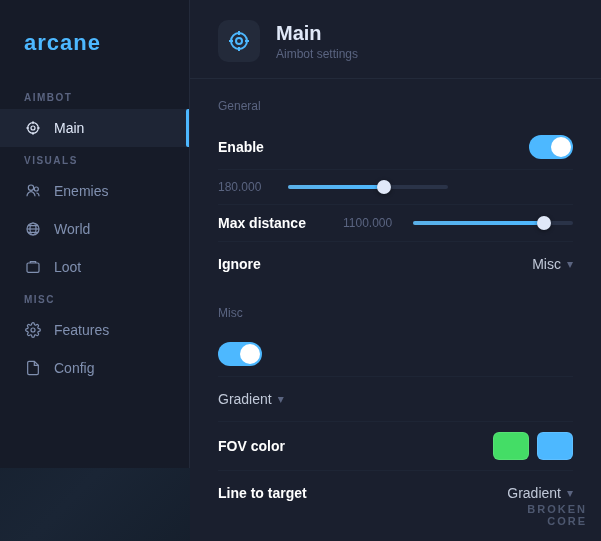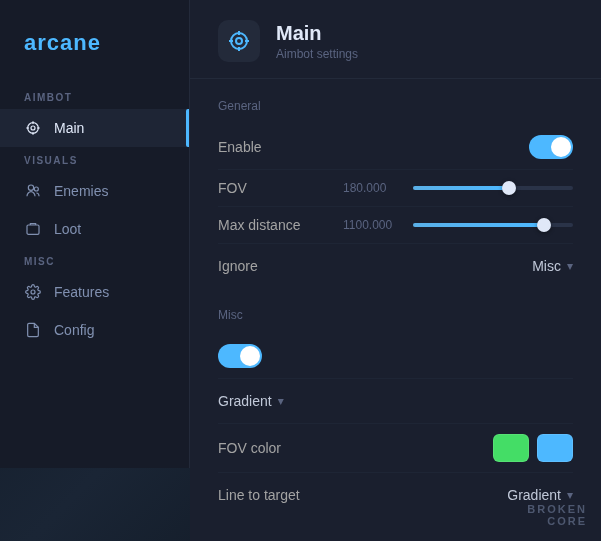--- a/index.html
+++ b/index.html
@@ -174,22 +174,23 @@
       padding: 10px 0;
       border-bottom: 1px solid #1e2535;
     }
 
     .setting-row:last-child {
       border-bottom: none;
     }
 
     .setting-label {
       font-size: 14px;
-      color: #a3a3a3;
+      color: #ffffff;
       min-width: 100px;
+      font-weight: bold;
     }
 
     .setting-right {
       display: flex;
       align-items: center;
       gap: 10px;
     }
 
     
     .toggle {
@@ -347,20 +348,31 @@
           <path d="M3 20c0-4 3-7 6-7s6 3 6 7"></path>
           <circle cx="17" cy="9" r="3"></circle>
           <path d="M21 20c0-3-2-5-4-5"></path>
         </svg>
     </div>
     <span>Enemies</span>
   </div>
   <div class="nav-item">
     <div class="nav-icon">
       <svg viewBox="0 0 24 24">
+          <circle cx="12" cy="12" r="9"></circle>
+          <ellipse cx="12" cy="12" rx="4.5" ry="9"></ellipse>
+          <line x1="3" y1="12" x2="21" y2="12"></line>
+          <path d="M4.5 7h15M4.5 17h15"></path>
+        </svg>
+    </div>
+    <span>World</span>
+  </div>
+  <div class="nav-item">
+    <div class="nav-icon">
+      <svg viewBox="0 0 24 24">
           <rect x="3" y="6" width="18" height="14" rx="2"></rect>
           <path d="M8 6V4h8v2"></path>
         </svg>
     </div>
     <span>Loot</span>
   </div>
 
   <div class="section-label">MISC</div>
   <div class="nav-item">
     <div class="nav-icon">
@@ -408,21 +420,20 @@
       <div class="setting-row">
         <span class="setting-label">Enable</span>
         <div class="setting-right">
           <div class="toggle on">
             <div class="toggle-knob"></div>
           </div>
         </div>
       </div>
 
       <div class="setting-row">
-        <span class="setting-label">FOV</span>
         <div class="setting-right">
           <div class="slider-container">
             <span class="slider-value">180.000</span>
             <div class="slider-track" style="width:160px;">
               <div class="slider-fill" style="width:60%;"></div>
               <div class="slider-thumb" style="left:calc(60% - 7px);"></div>
             </div>
           </div>
         </div>
       </div>

